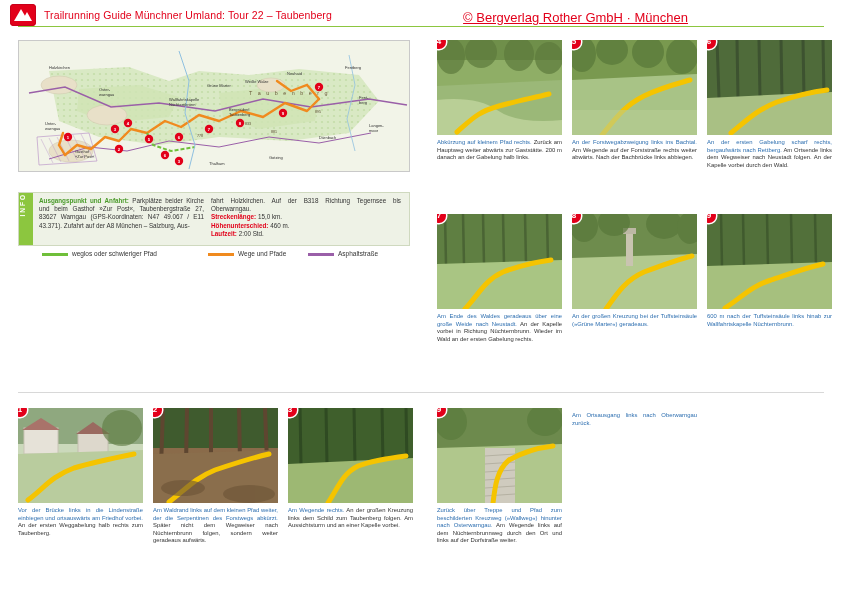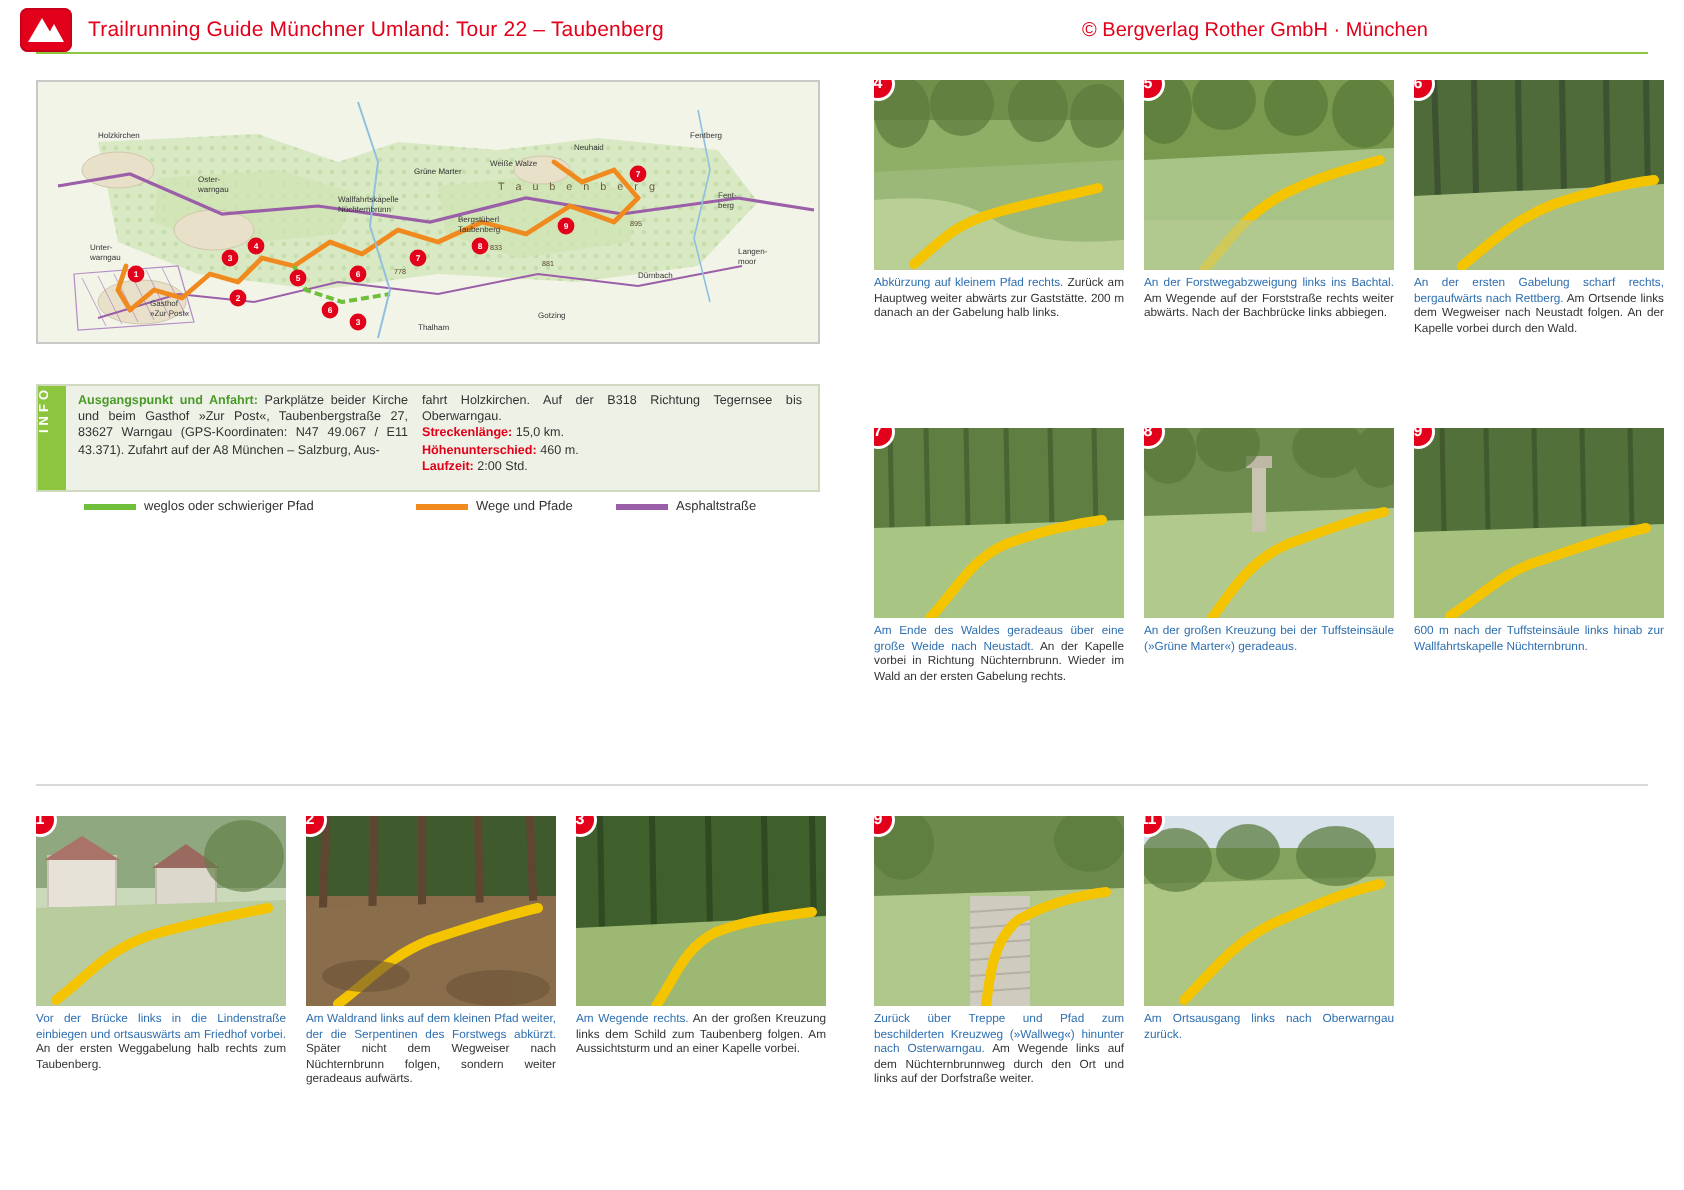--- a/index.html
+++ b/index.html
@@ -30,21 +30,21 @@
     border-left:7px solid transparent;border-right:7px solid transparent;border-bottom:12px solid #ffffff;
   }
   .logo .mtn2{
     position:absolute;left:12px;top:8px;width:0;height:0;
     border-left:5px solid transparent;border-right:5px solid transparent;border-bottom:9px solid #ffffff;
   }
   .header-title{
     position:absolute;left:44px;top:9px;font-size:10.5px;color:#e2001a;letter-spacing:.1px;
   }
   .header-right{
-    position:absolute;right:6px;top:10px;font-size:10px;color:#e2001a;
+    position:absolute;right:32px;top:10px;font-size:13px;color:#e2001a;text-decoration:underline;
   }
 
   
   .map-wrap{
     position:absolute;left:18px;top:40px;width:390px;height:130px;
     border:1px solid #c9c9c9;background:#eef3e2;overflow:hidden;
   }
   .map-svg{display:block;}
 
   
@@ -524,31 +524,16 @@
           <ellipse cx="108" cy="12" rx="18" ry="16"></ellipse>
         </g>
     </svg>
   </div>
   <div class="cap">
     <span class="blue">Zurück über Treppe und Pfad zum beschilderten Kreuzweg (»Wallweg«) hinunter nach Osterwarngau.</span><span class="dark"> Am Wegende links auf dem Nüchternbrunnweg durch den Ort und links auf der Dorfstraße weiter.</span>
   </div>
 </div>
 
 <div class="card" style="left:572px;top:408px;">
-  <div class="photo">
-    <div class="num">11</div>
-    <svg width="125" height="95" viewBox="0 0 125 95" xmlns="http://www.w3.org/2000/svg">
-      <rect width="125" height="95" fill="#b9cf93"></rect>
-      <rect width="125" height="34" fill="#83a25d"></rect>
-      <rect width="125" height="16" fill="#d7e2ea"></rect>
-      <path d="M0 34 L125 30 L125 95 L0 95 Z" fill="#adc684"></path>
-      <path d="M20 92 C34 78 44 64 64 54 C82 46 100 38 118 34" fill="none" stroke="#f5c400" stroke-width="5" stroke-linecap="round"></path>
-      <g fill="#5d7d40" opacity="0.75">
-        <ellipse cx="16" cy="22" rx="18" ry="16"></ellipse>
-          <ellipse cx="52" cy="18" rx="16" ry="14"></ellipse>
-        <ellipse cx="96" cy="20" rx="20" ry="15"></ellipse>
-      </g>
-    </svg>
-  </div>
   <div class="cap">
     <span class="blue">Am Ortsausgang links nach Oberwarngau zurück.</span><span class="dark"></span>
   </div>
 </div>
 
 </body></html>

